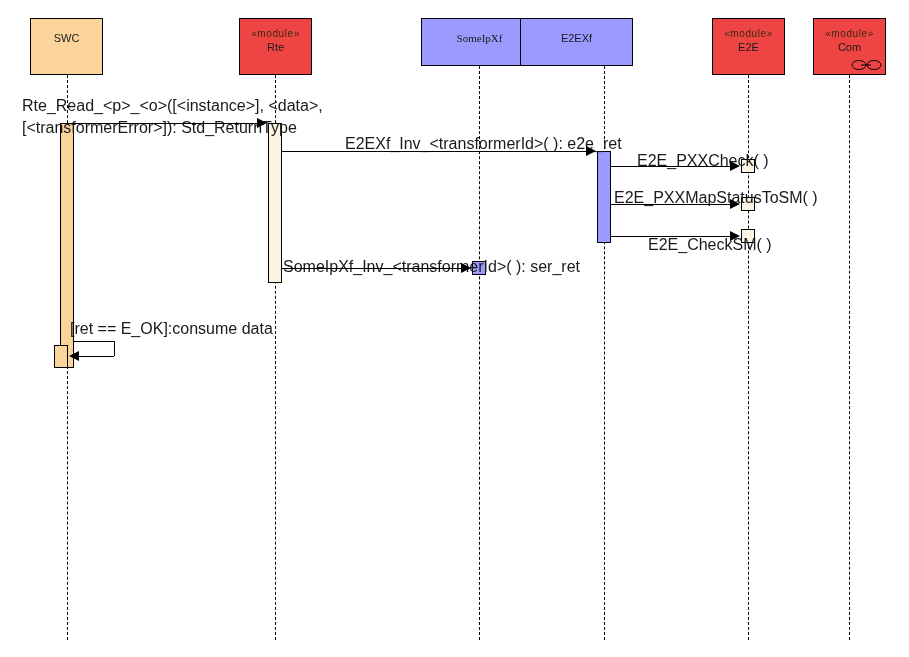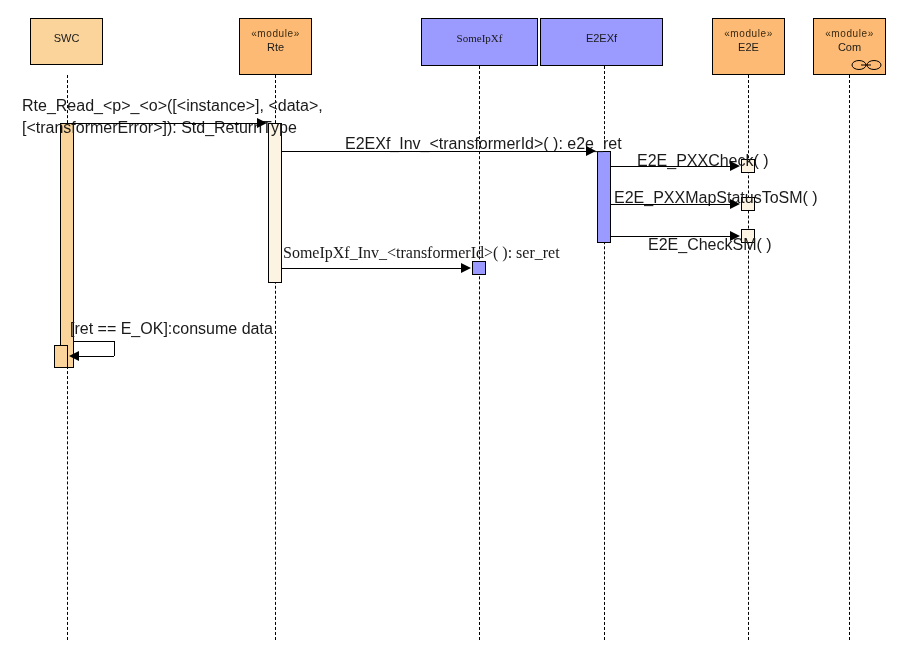--- a/index.html
+++ b/index.html
@@ -35,21 +35,21 @@
     font-size: 11px;
     color: #1a1a1a;
   }
   .lifeline-box.single .lname {
     margin-top: 13px;
   }
   .lifeline-box.swc {
     background: #fbd49b;
   }
   .lifeline-box.module {
-    background: #fdba74;
+    background: #ef4444;
   }
   .lifeline-box.xf {
     background: #9a9aff;
   }
 
   
   .iface-glyph {
     position: absolute;
     width: 34px;
     height: 12px;
@@ -102,34 +102,34 @@
     white-space: nowrap;
     line-height: 1.35;
   }
   .msg-label.multiline { white-space: pre; }
 </style>
 </head>
 <body>
 
 <div id="canvas">
 
-  <div class="lifeline-box swc single" style="left:30px; top:18px; width:73px; height:47px;">
+  <div class="lifeline-box swc single" style="left:30px; top:18px; width:73px; height:57px;">
     <div class="lname">SWC</div>
   </div>
 
   <div class="lifeline-box module" style="left:239px; top:18px; width:73px; height:57px;">
     <div class="stereotype">«module»</div>
     <div class="lname">Rte</div>
   </div>
 
   <div class="lifeline-box xf single" style="left:421px; top:18px; width:117px; height:48px;font-family:Liberation Serif, serif;">
     <div class="lname">SomeIpXf</div>
   </div>
 
-  <div class="lifeline-box xf single" style="left:540px; top:18px; width:123px; height:48px;">
+  <div class="lifeline-box xf single" style="left:520px; top:18px; width:113px; height:48px;">
     <div class="lname">E2EXf</div>
   </div>
 
   <div class="lifeline-box module" style="left:712px; top:18px; width:73px; height:57px;">
     <div class="stereotype">«module»</div>
     <div class="lname">E2E</div>
   </div>
 
   <div class="lifeline-box module" style="left:813px; top:18px; width:73px; height:57px;">
     <div class="stereotype">«module»</div>
@@ -171,21 +171,21 @@
   <div class="arrow-head" style="left:730px; top:161px;"></div>
 
   <div class="msg-label" style="left:614px; top:187px;">E2E_PXXMapStatusToSM( )</div>
   <div class="msg-line" style="left:611px; top:204px; width:119px;"></div>
   <div class="arrow-head" style="left:730px; top:199px;"></div>
 
   <div class="msg-label" style="left:648px; top:201px;margin-top:33px;">E2E_CheckSM( )</div>
   <div class="msg-line" style="left:611px; top:236px; width:119px;"></div>
   <div class="arrow-head" style="left:730px; top:231px;"></div>
 
-  <div class="msg-label" style="left:283px; top:242px;font-family:Liberation Serif, serif;">SomeIpXf_Inv_&lt;transformerId&gt;( ): ser_ret</div>
+  <div class="msg-label" style="left:283px; top:256px;">SomeIpXf_Inv_&lt;transformerId&gt;( ): ser_ret</div>
   <div class="msg-line" style="left:282px; top:268px; width:179px;"></div>
   <div class="arrow-head" style="left:461px; top:263px;"></div>
 
   <div class="msg-label" style="left:70px; top:318px;">[ret == E_OK]:consume data</div>
   <div class="msg-line" style="left:74px; top:341px; width:40px;"></div>
   <div class="msg-vline" style="left:114px; top:341px; height:15px;"></div>
   <div class="msg-line" style="left:79px; top:356px; width:35px;"></div>
   <div class="arrow-head left" style="left:69px; top:351px;"></div>
 
 </div>

